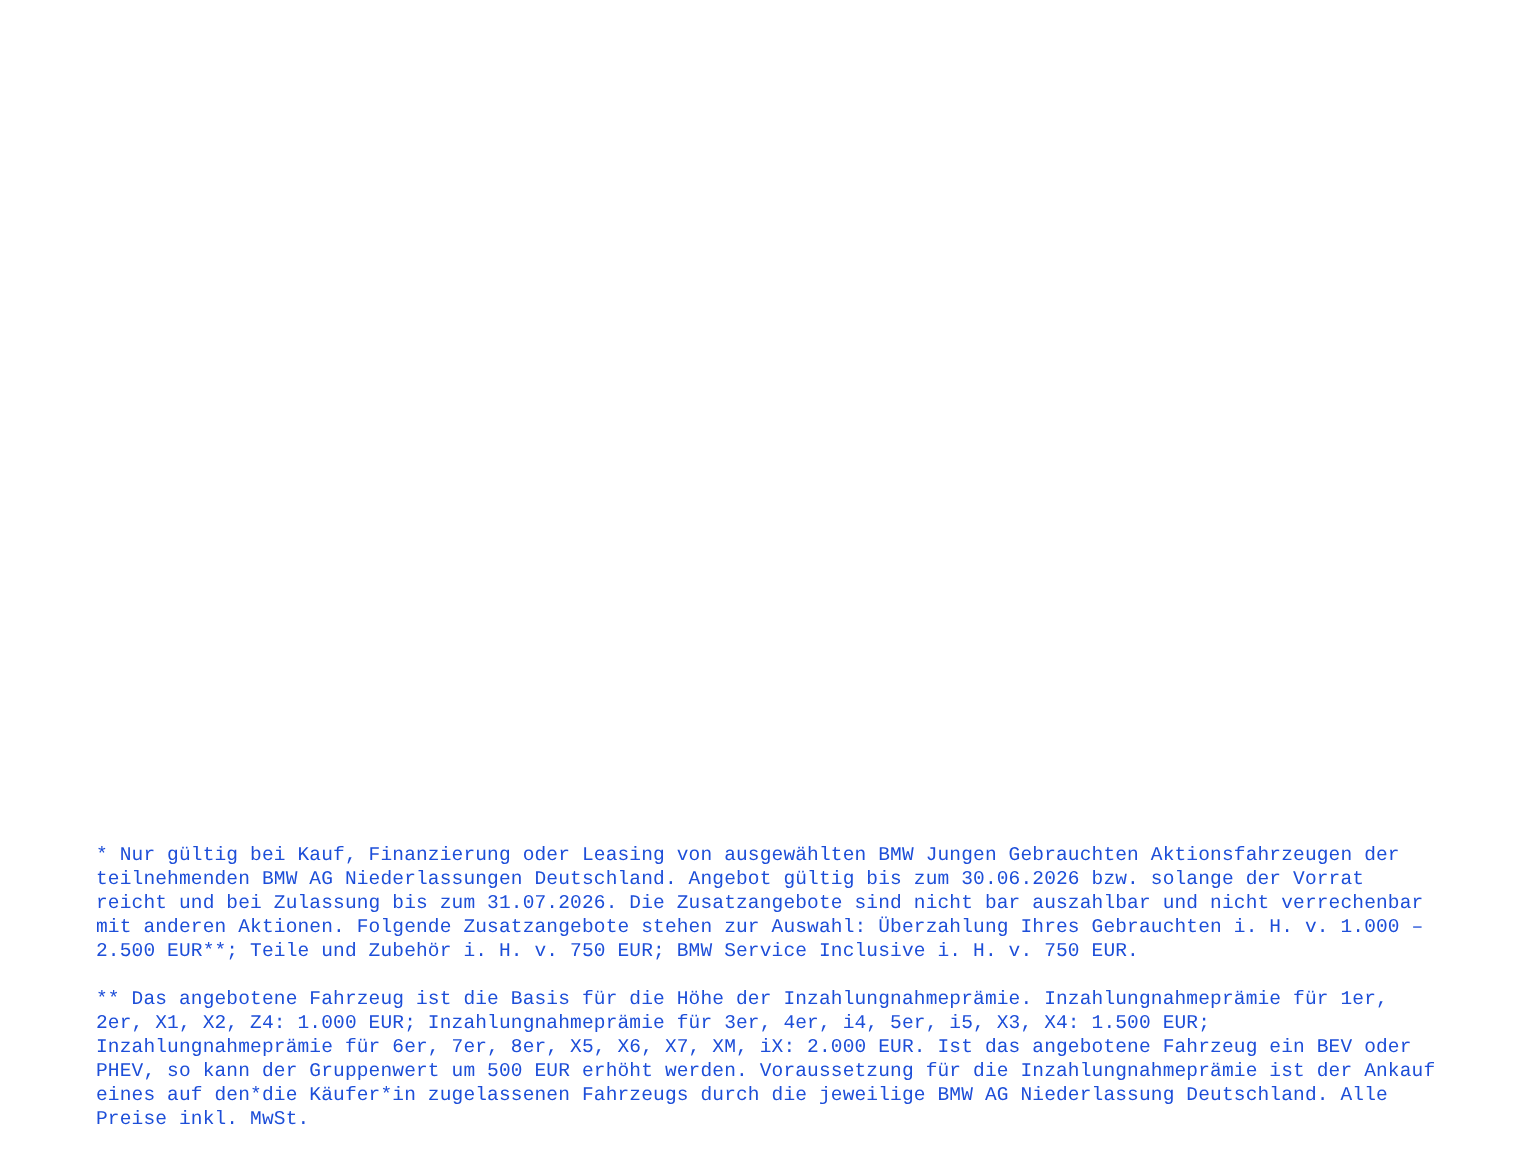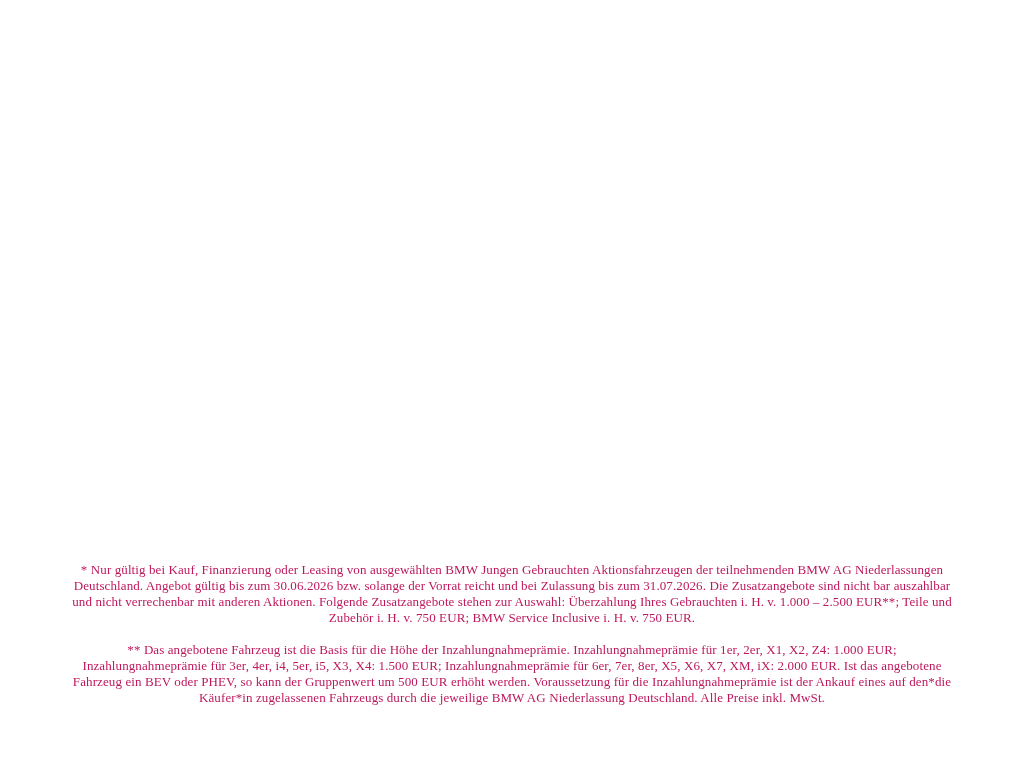--- a/index.html
+++ b/index.html
@@ -14,27 +14,27 @@
     background: #ffffff;
     overflow: hidden;
   }
   .disclaimer-block {
     position: absolute;
     left: 64px;
     top: 562px;
     width: 896px;
   }
   .disclaimer {
-    font-family: Liberation Serif, serif;
+    font-family: Liberation Mono, monospace;
     font-size: 13px;
     line-height: 16px;
     letter-spacing: 0.1px;
-    color: #be185d;
+    color: #1d4ed8;
     margin: 0 0 16px 0;
-    text-align: center;
+    text-align: left;
   }
 </style>
 </head>
 <body>
 
 <div class="page">
   <div class="disclaimer-block">
     <p class="disclaimer">* Nur gültig bei Kauf, Finanzierung oder Leasing von ausgewählten BMW Jungen Gebrauchten Aktionsfahrzeugen der teilnehmenden BMW AG Niederlassungen Deutschland. Angebot gültig bis zum 30.06.2026 bzw. solange der Vorrat reicht und bei Zulassung bis zum 31.07.2026. Die Zusatzangebote sind nicht bar auszahlbar und nicht verrechenbar mit anderen Aktionen. Folgende Zusatzangebote stehen zur Auswahl: Überzahlung Ihres Gebrauchten i. H. v. 1.000 – 2.500 EUR**; Teile und Zubehör i. H. v. 750 EUR; BMW Service Inclusive i. H. v. 750 EUR.</p>
     <p class="disclaimer">** Das angebotene Fahrzeug ist die Basis für die Höhe der Inzahlungnahmeprämie. Inzahlungnahmeprämie für 1er, 2er, X1, X2, Z4: 1.000 EUR; Inzahlungnahmeprämie für 3er, 4er, i4, 5er, i5, X3, X4: 1.500 EUR; Inzahlungnahmeprämie für 6er, 7er, 8er, X5, X6, X7, XM, iX: 2.000 EUR. Ist das angebotene Fahrzeug ein BEV oder PHEV, so kann der Gruppenwert um 500 EUR erhöht werden. Voraussetzung für die Inzahlungnahmeprämie ist der Ankauf eines auf den*die Käufer*in zugelassenen Fahrzeugs durch die jeweilige BMW AG Niederlassung Deutschland. Alle Preise inkl. MwSt.</p>
   </div>

